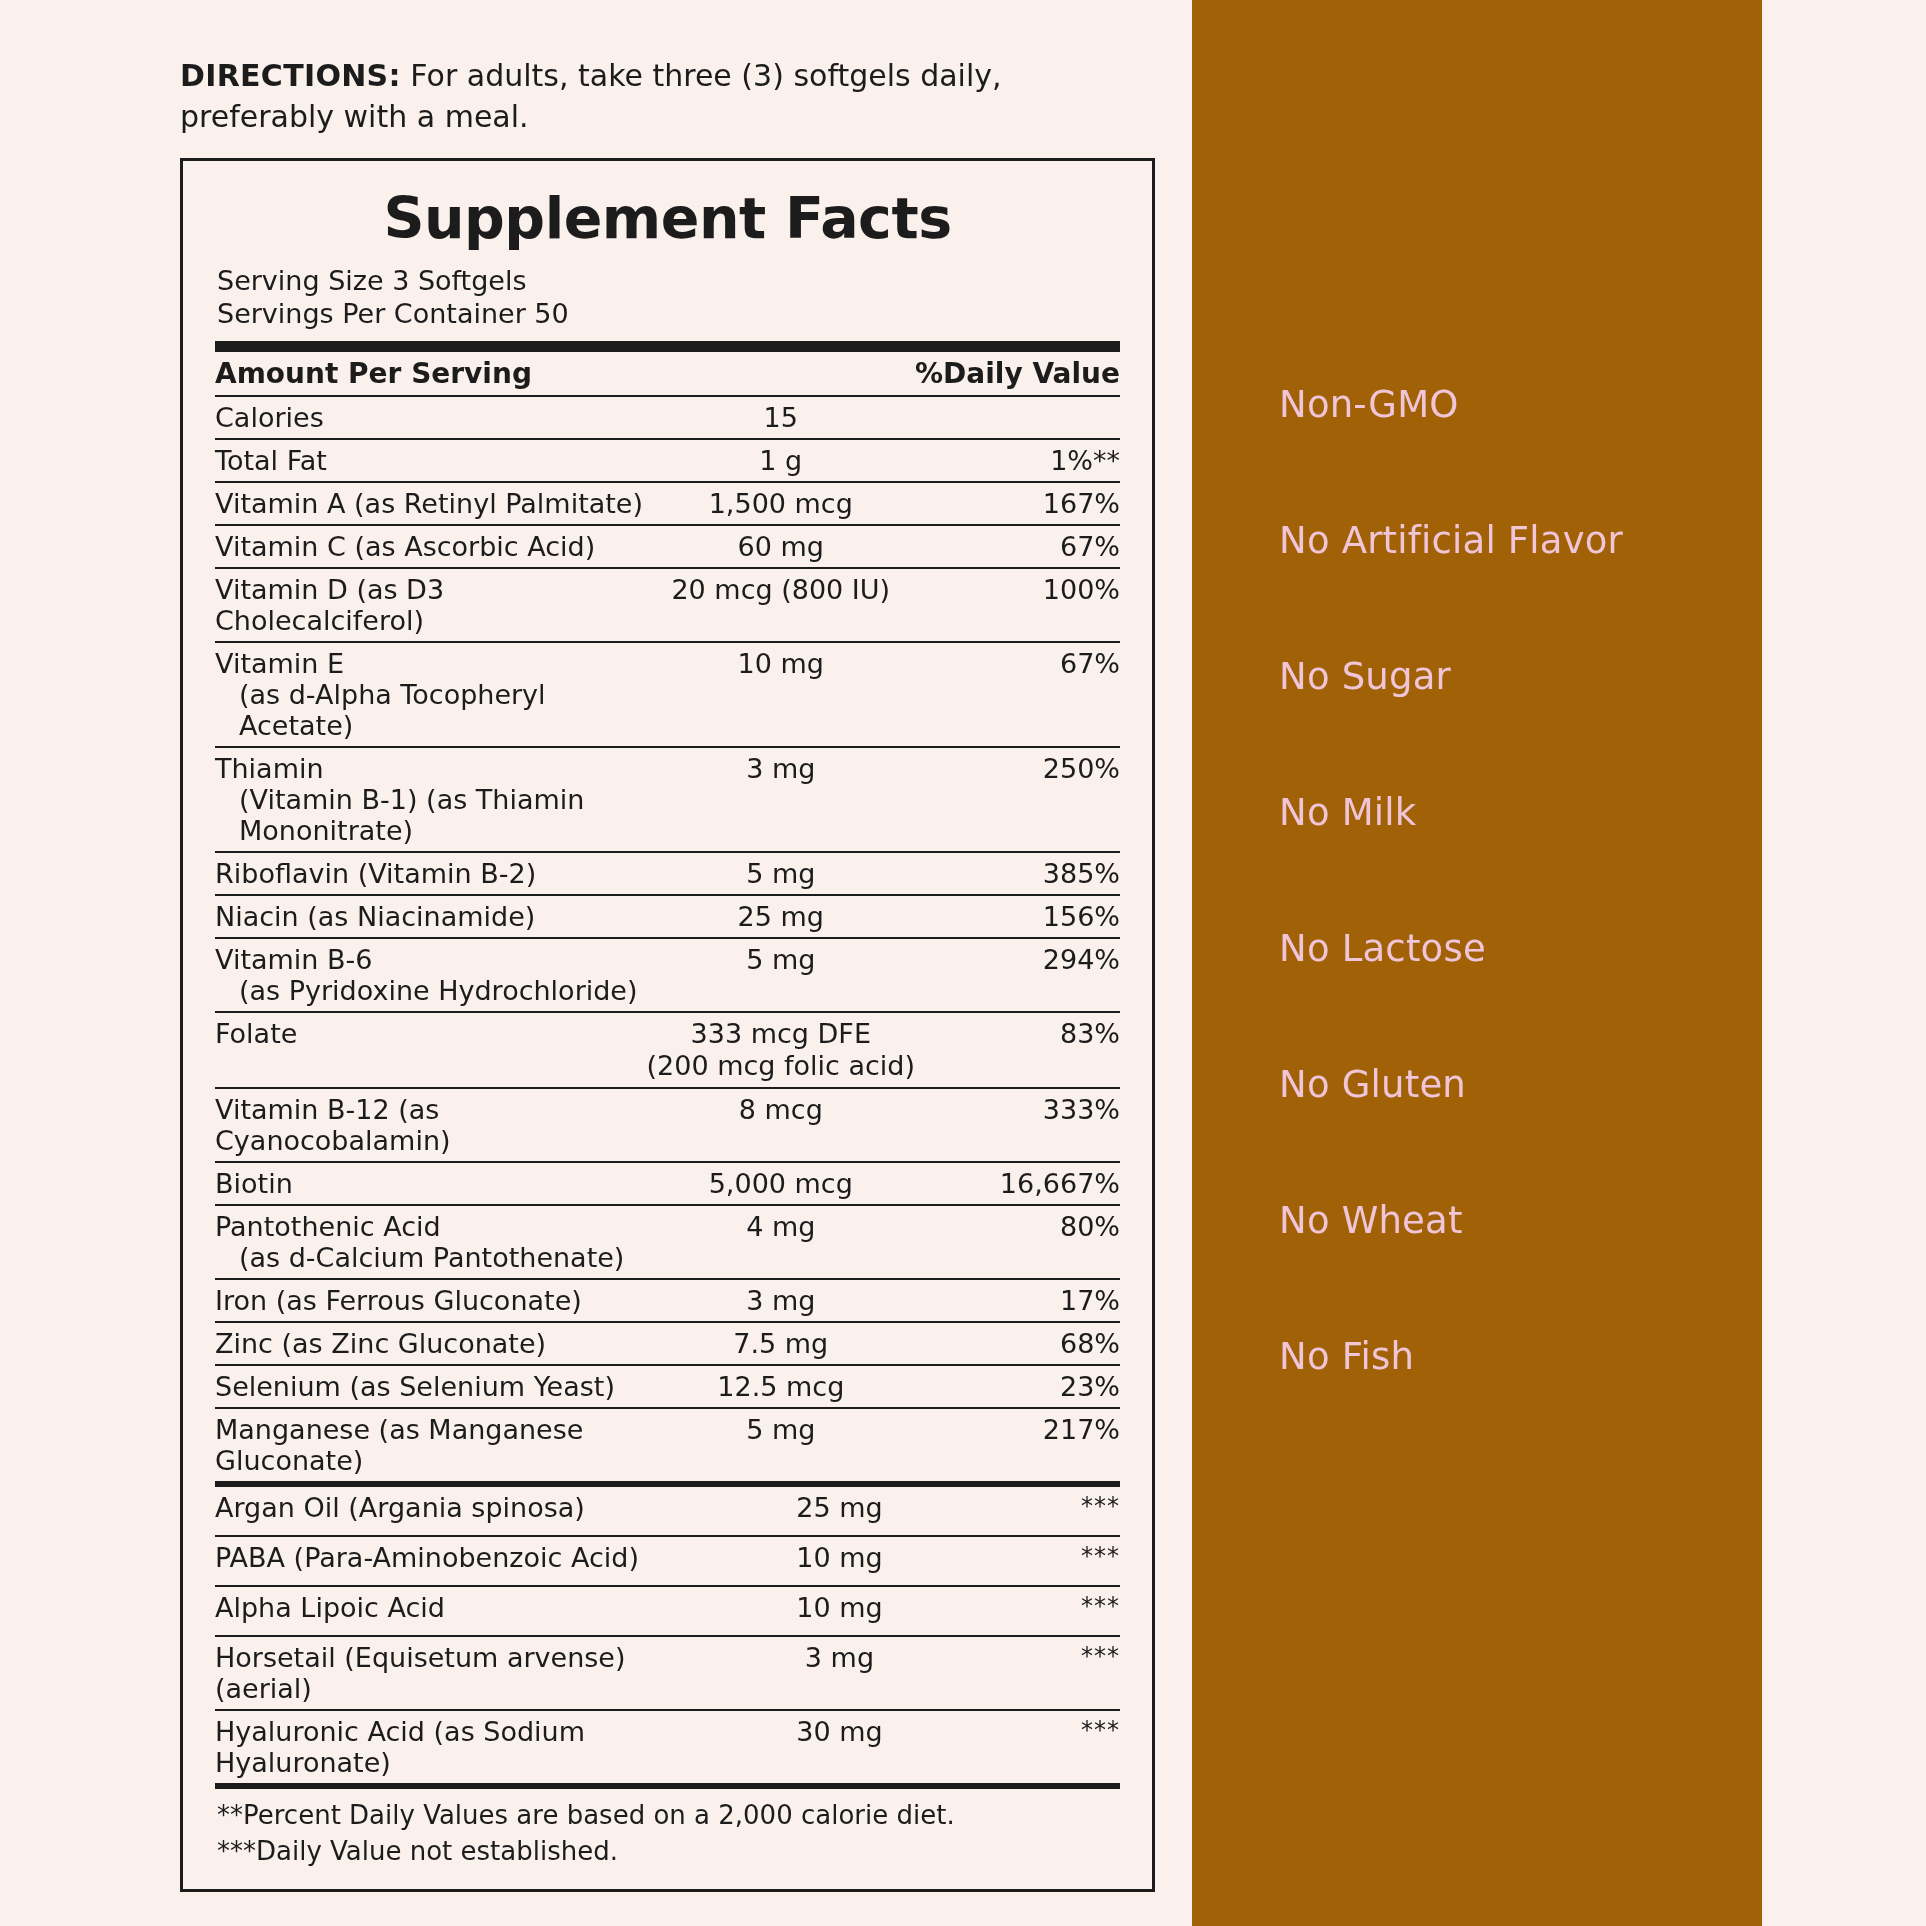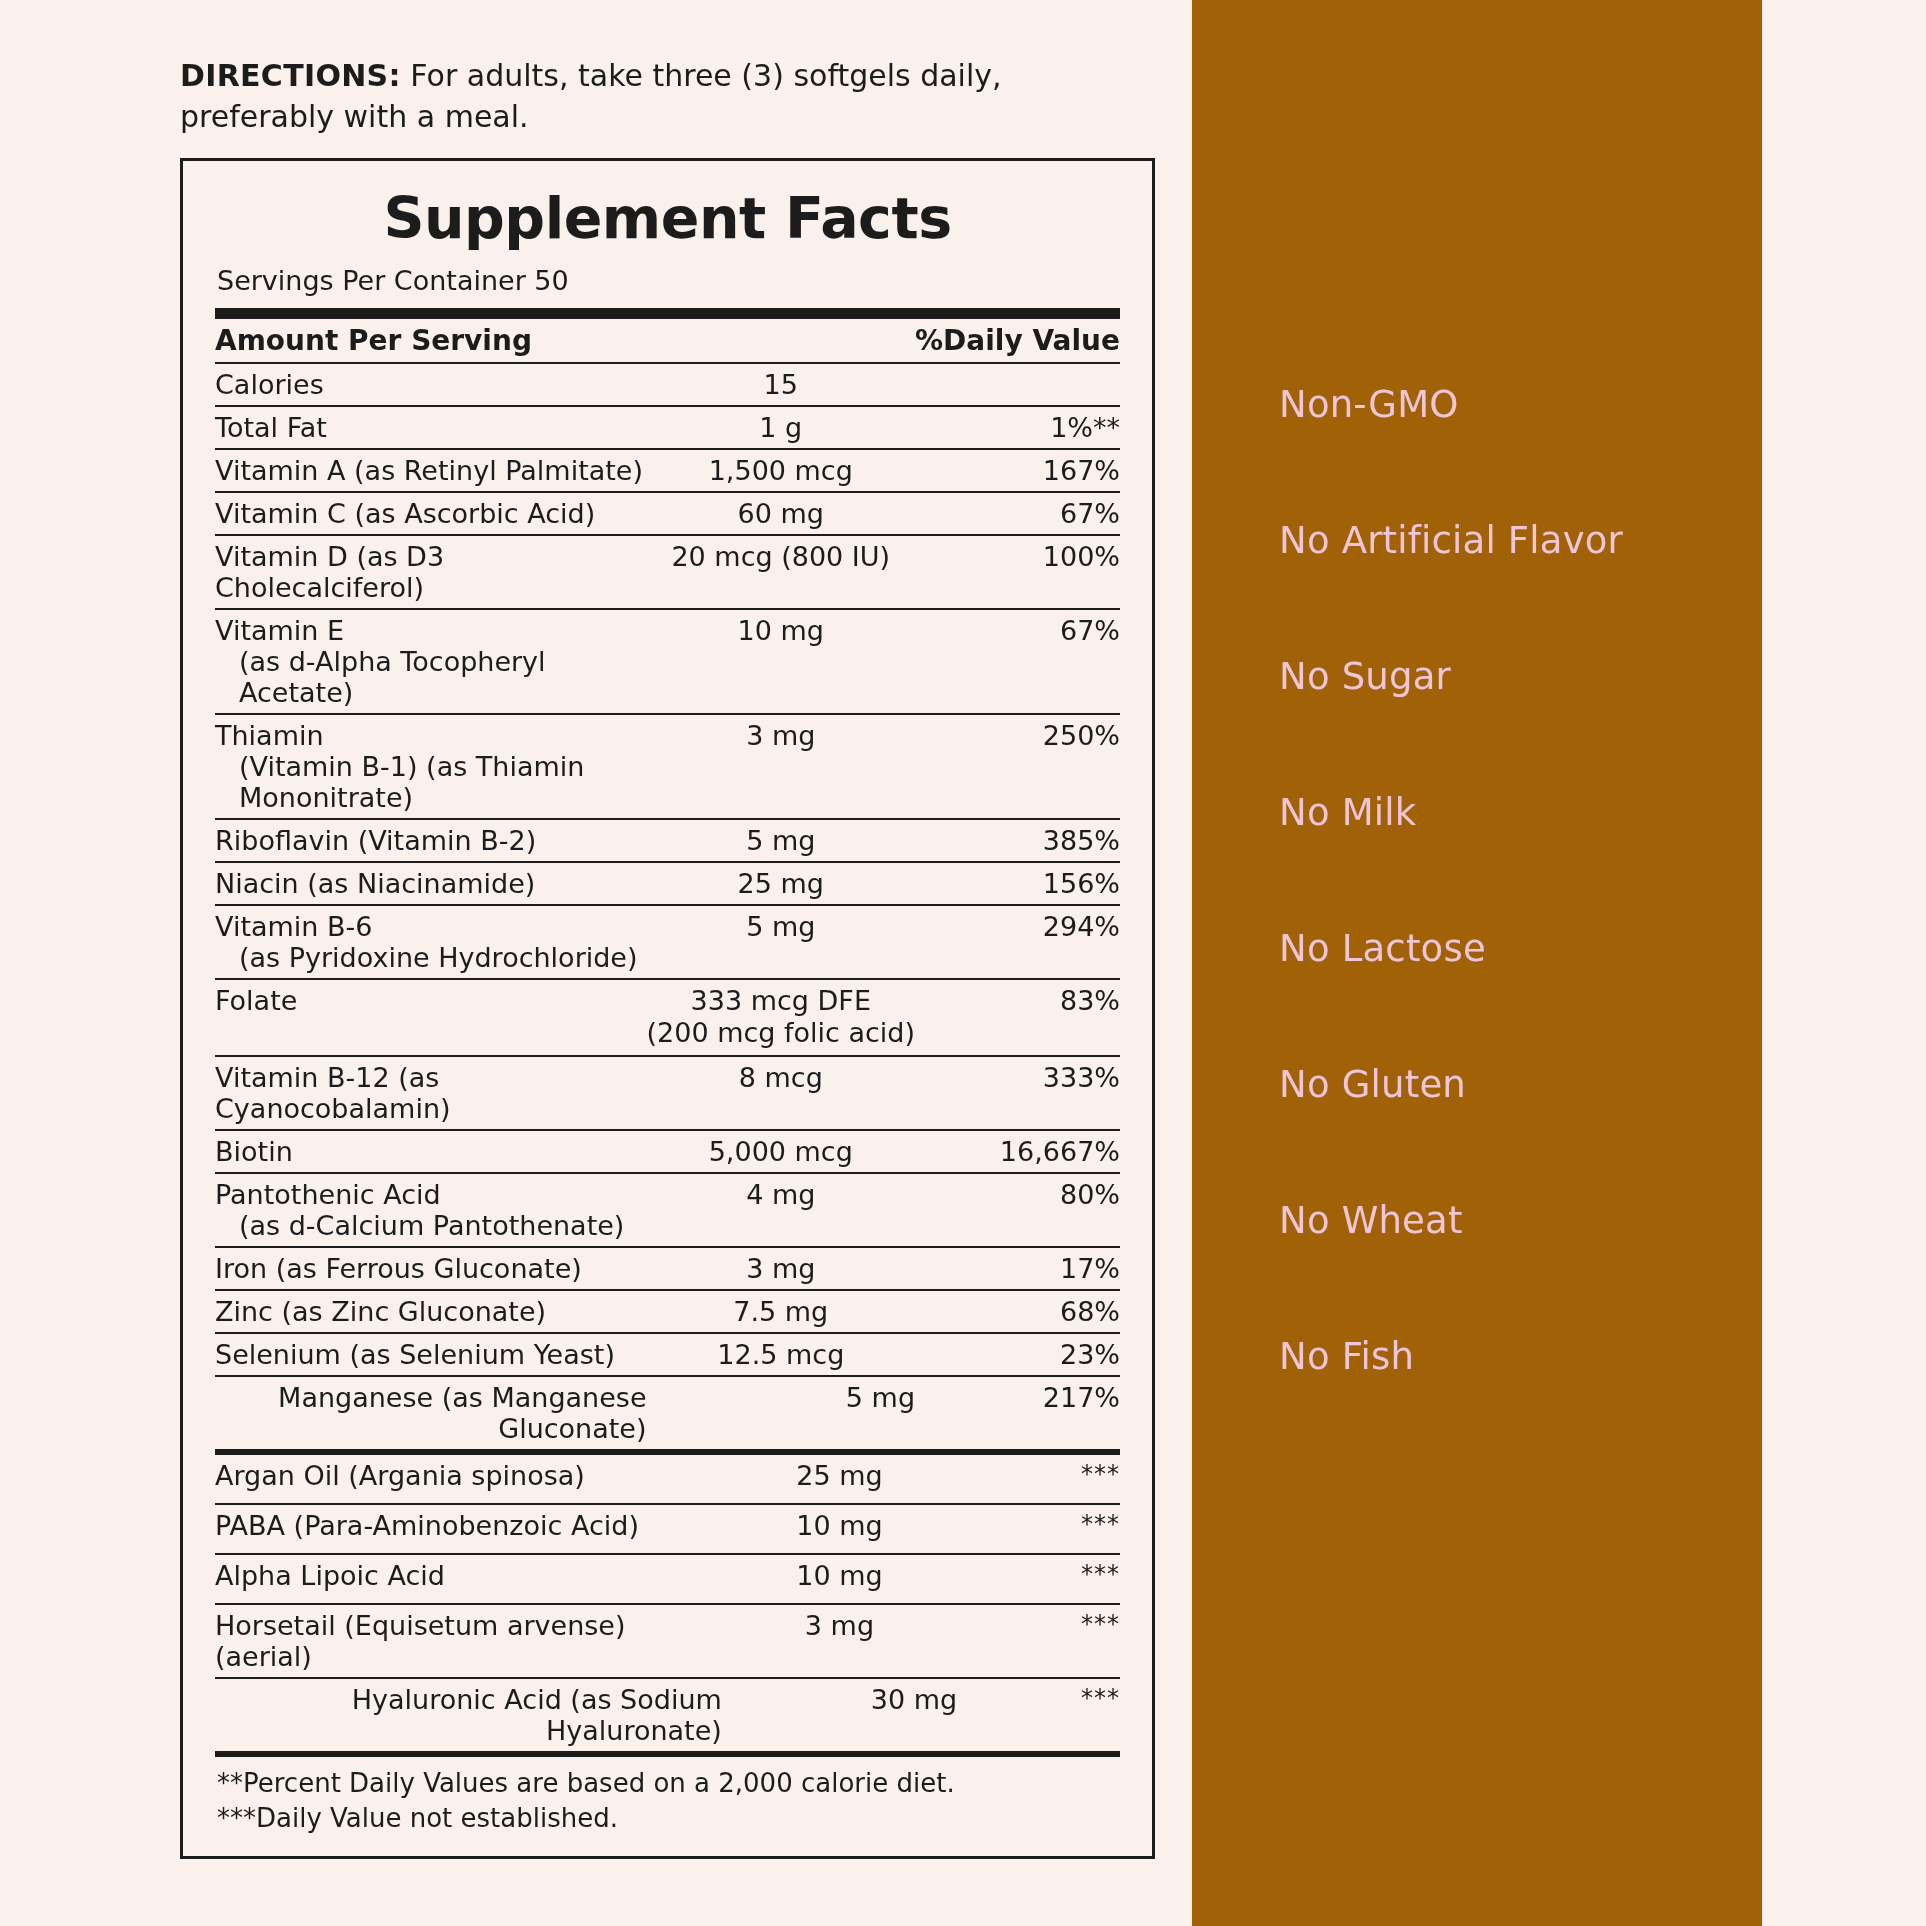--- a/index.html
+++ b/index.html
@@ -84,21 +84,20 @@
     border-collapse: collapse;
     font-size: 27px;
   }
   table.facts td {
     padding: 5px 0 5px 0;
     vertical-align: top;
     border-bottom: 2px solid #1c1c1c;
   }
   table.facts tr.no-rule td {
     border-bottom: none;
-    text-align: right;
   }
   td.name {
     text-align: left;
     width: 56%;
     padding-left: 2px;
   }
   td.amt {
     text-align: center;
     width: 26%;
     white-space: nowrap;
@@ -157,20 +156,21 @@
 
   <div class="left-panel">
 
     <p class="directions">
       <span class="lbl">DIRECTIONS:</span><span> For adults, take three (3) softgels daily, preferably with a meal.</span>
     </p>
 
     <div class="facts-box">
       <div class="facts-title">Supplement Facts</div>
 
+      <div class="serving-line">Serving Size 3 Softgels</div>
       <div class="serving-line">Servings Per Container 50</div>
 
       <div class="rule-thick"></div>
 
       <table class="facts">
         <tbody>
             <tr class="hdr">
           <td class="name">Amount Per Serving</td>
           <td class="amt"></td>
           <td class="dv">%Daily Value</td>

